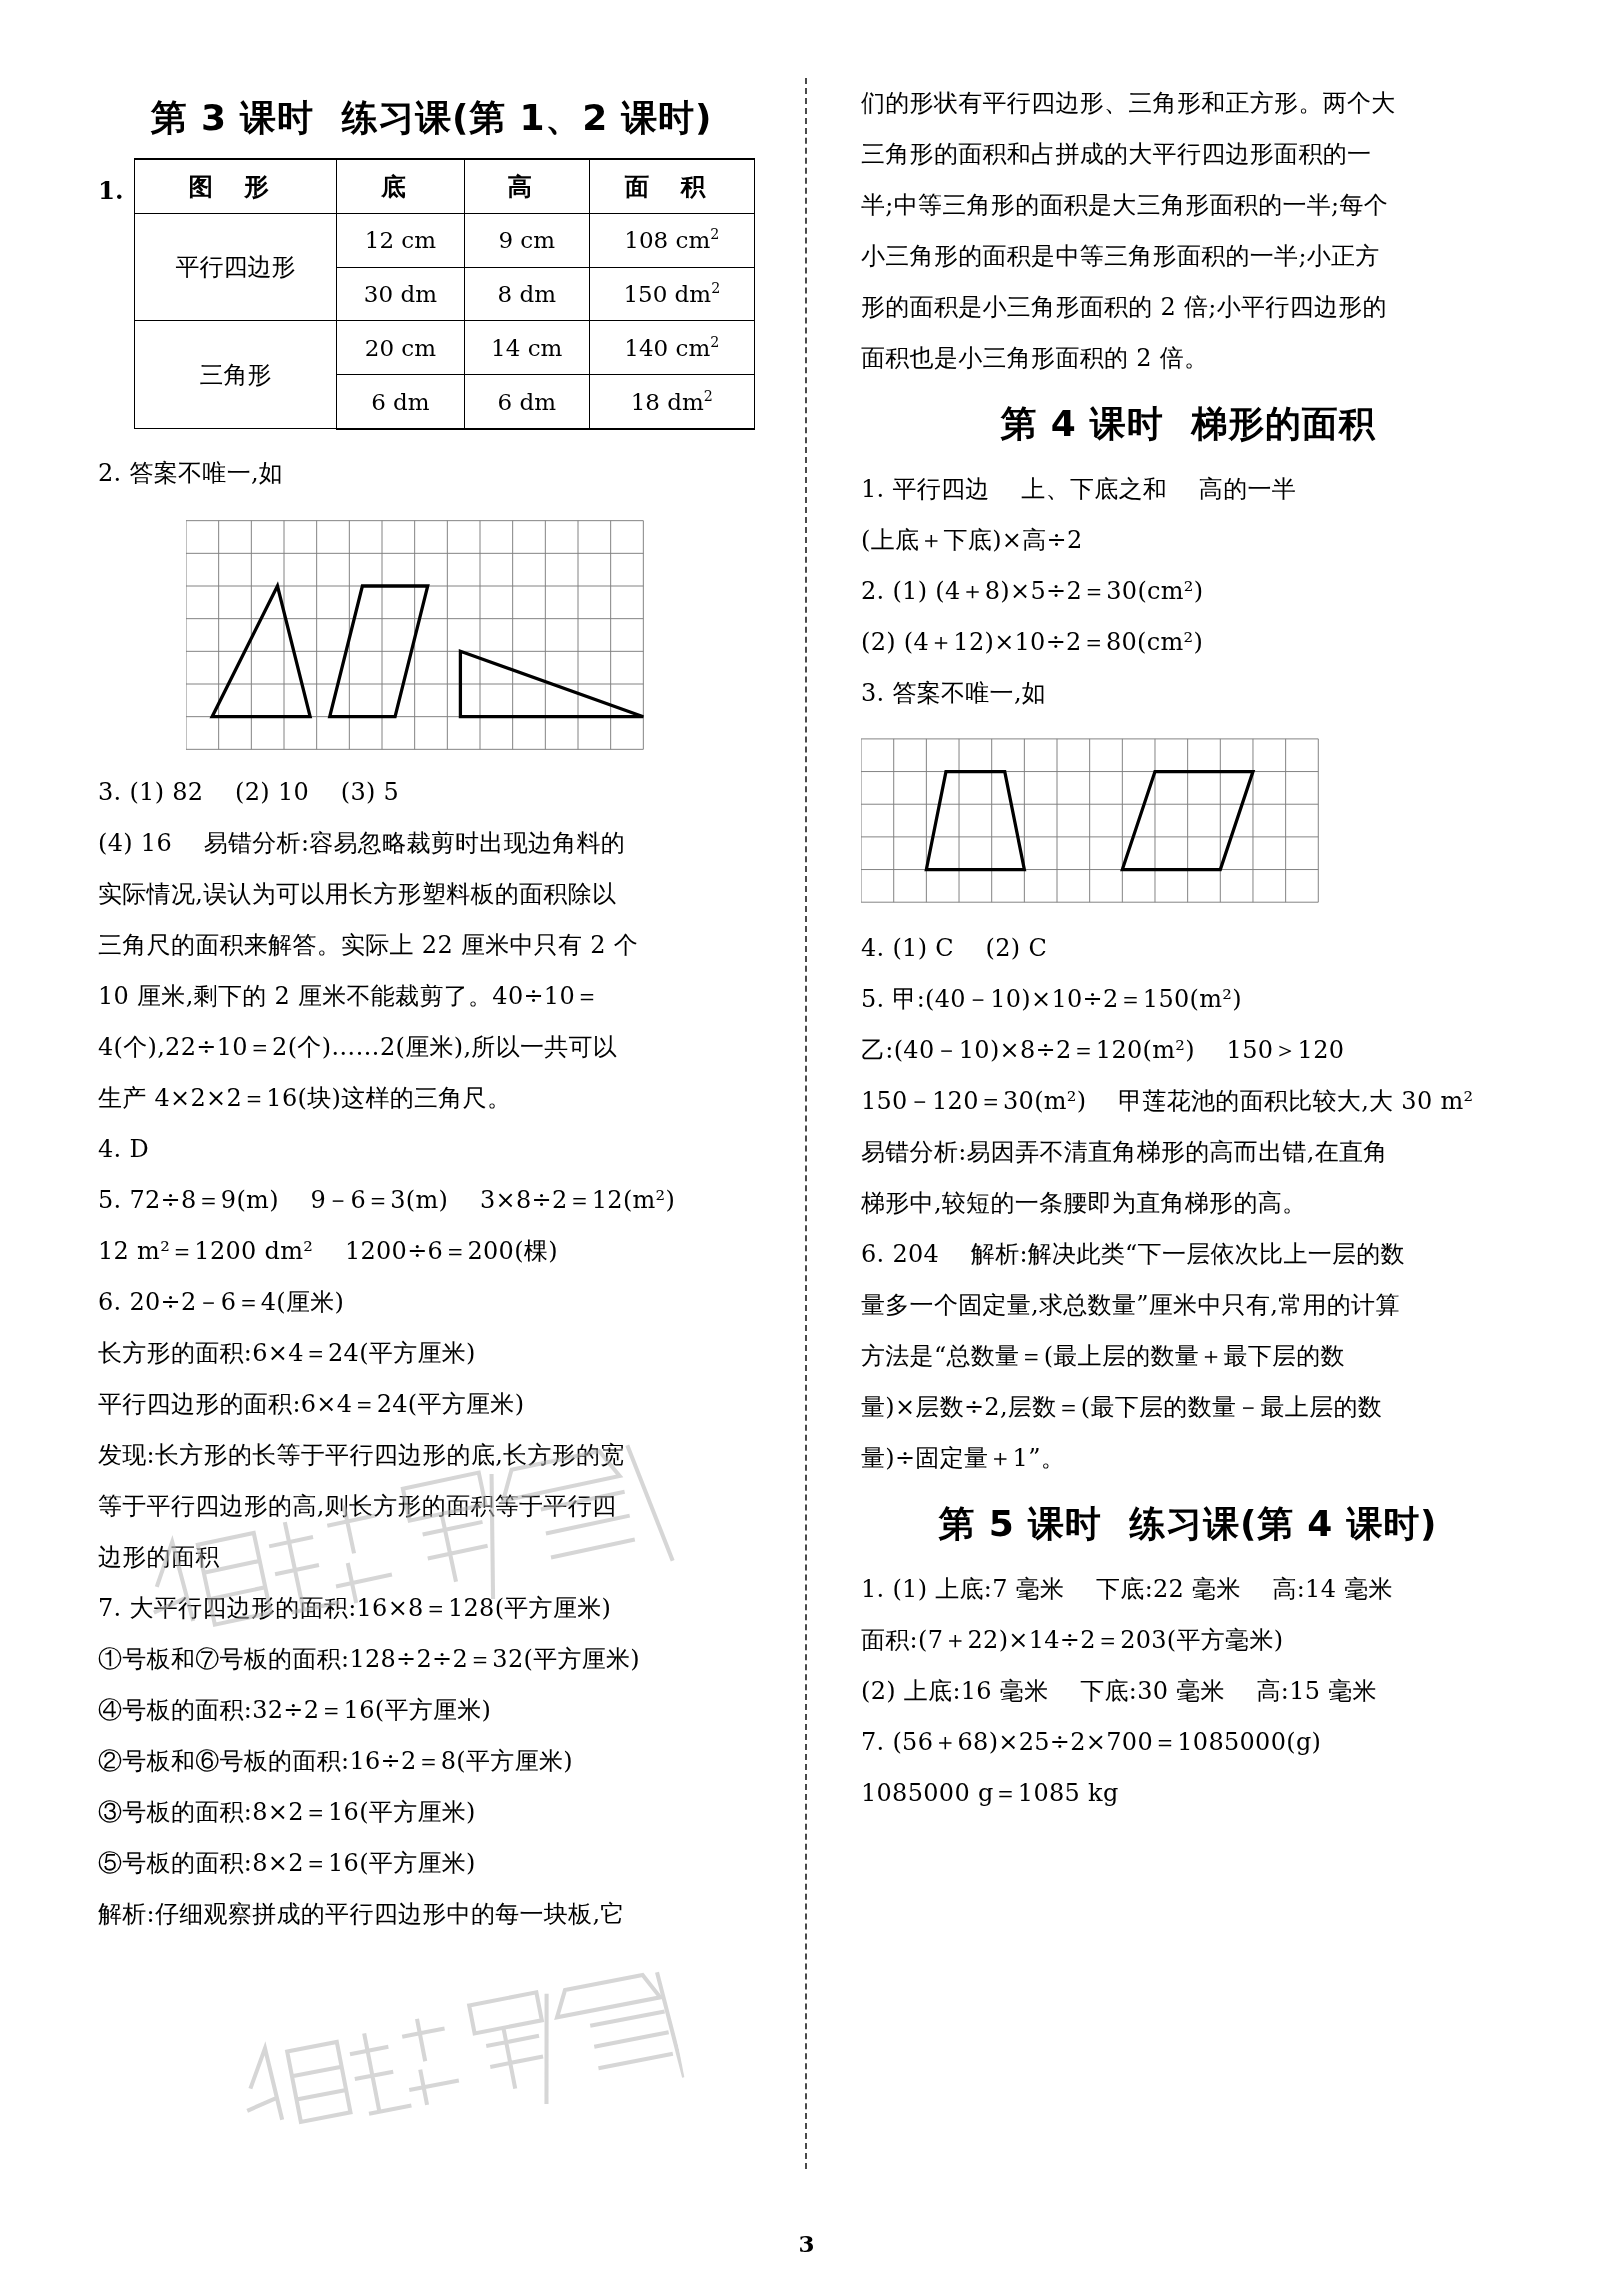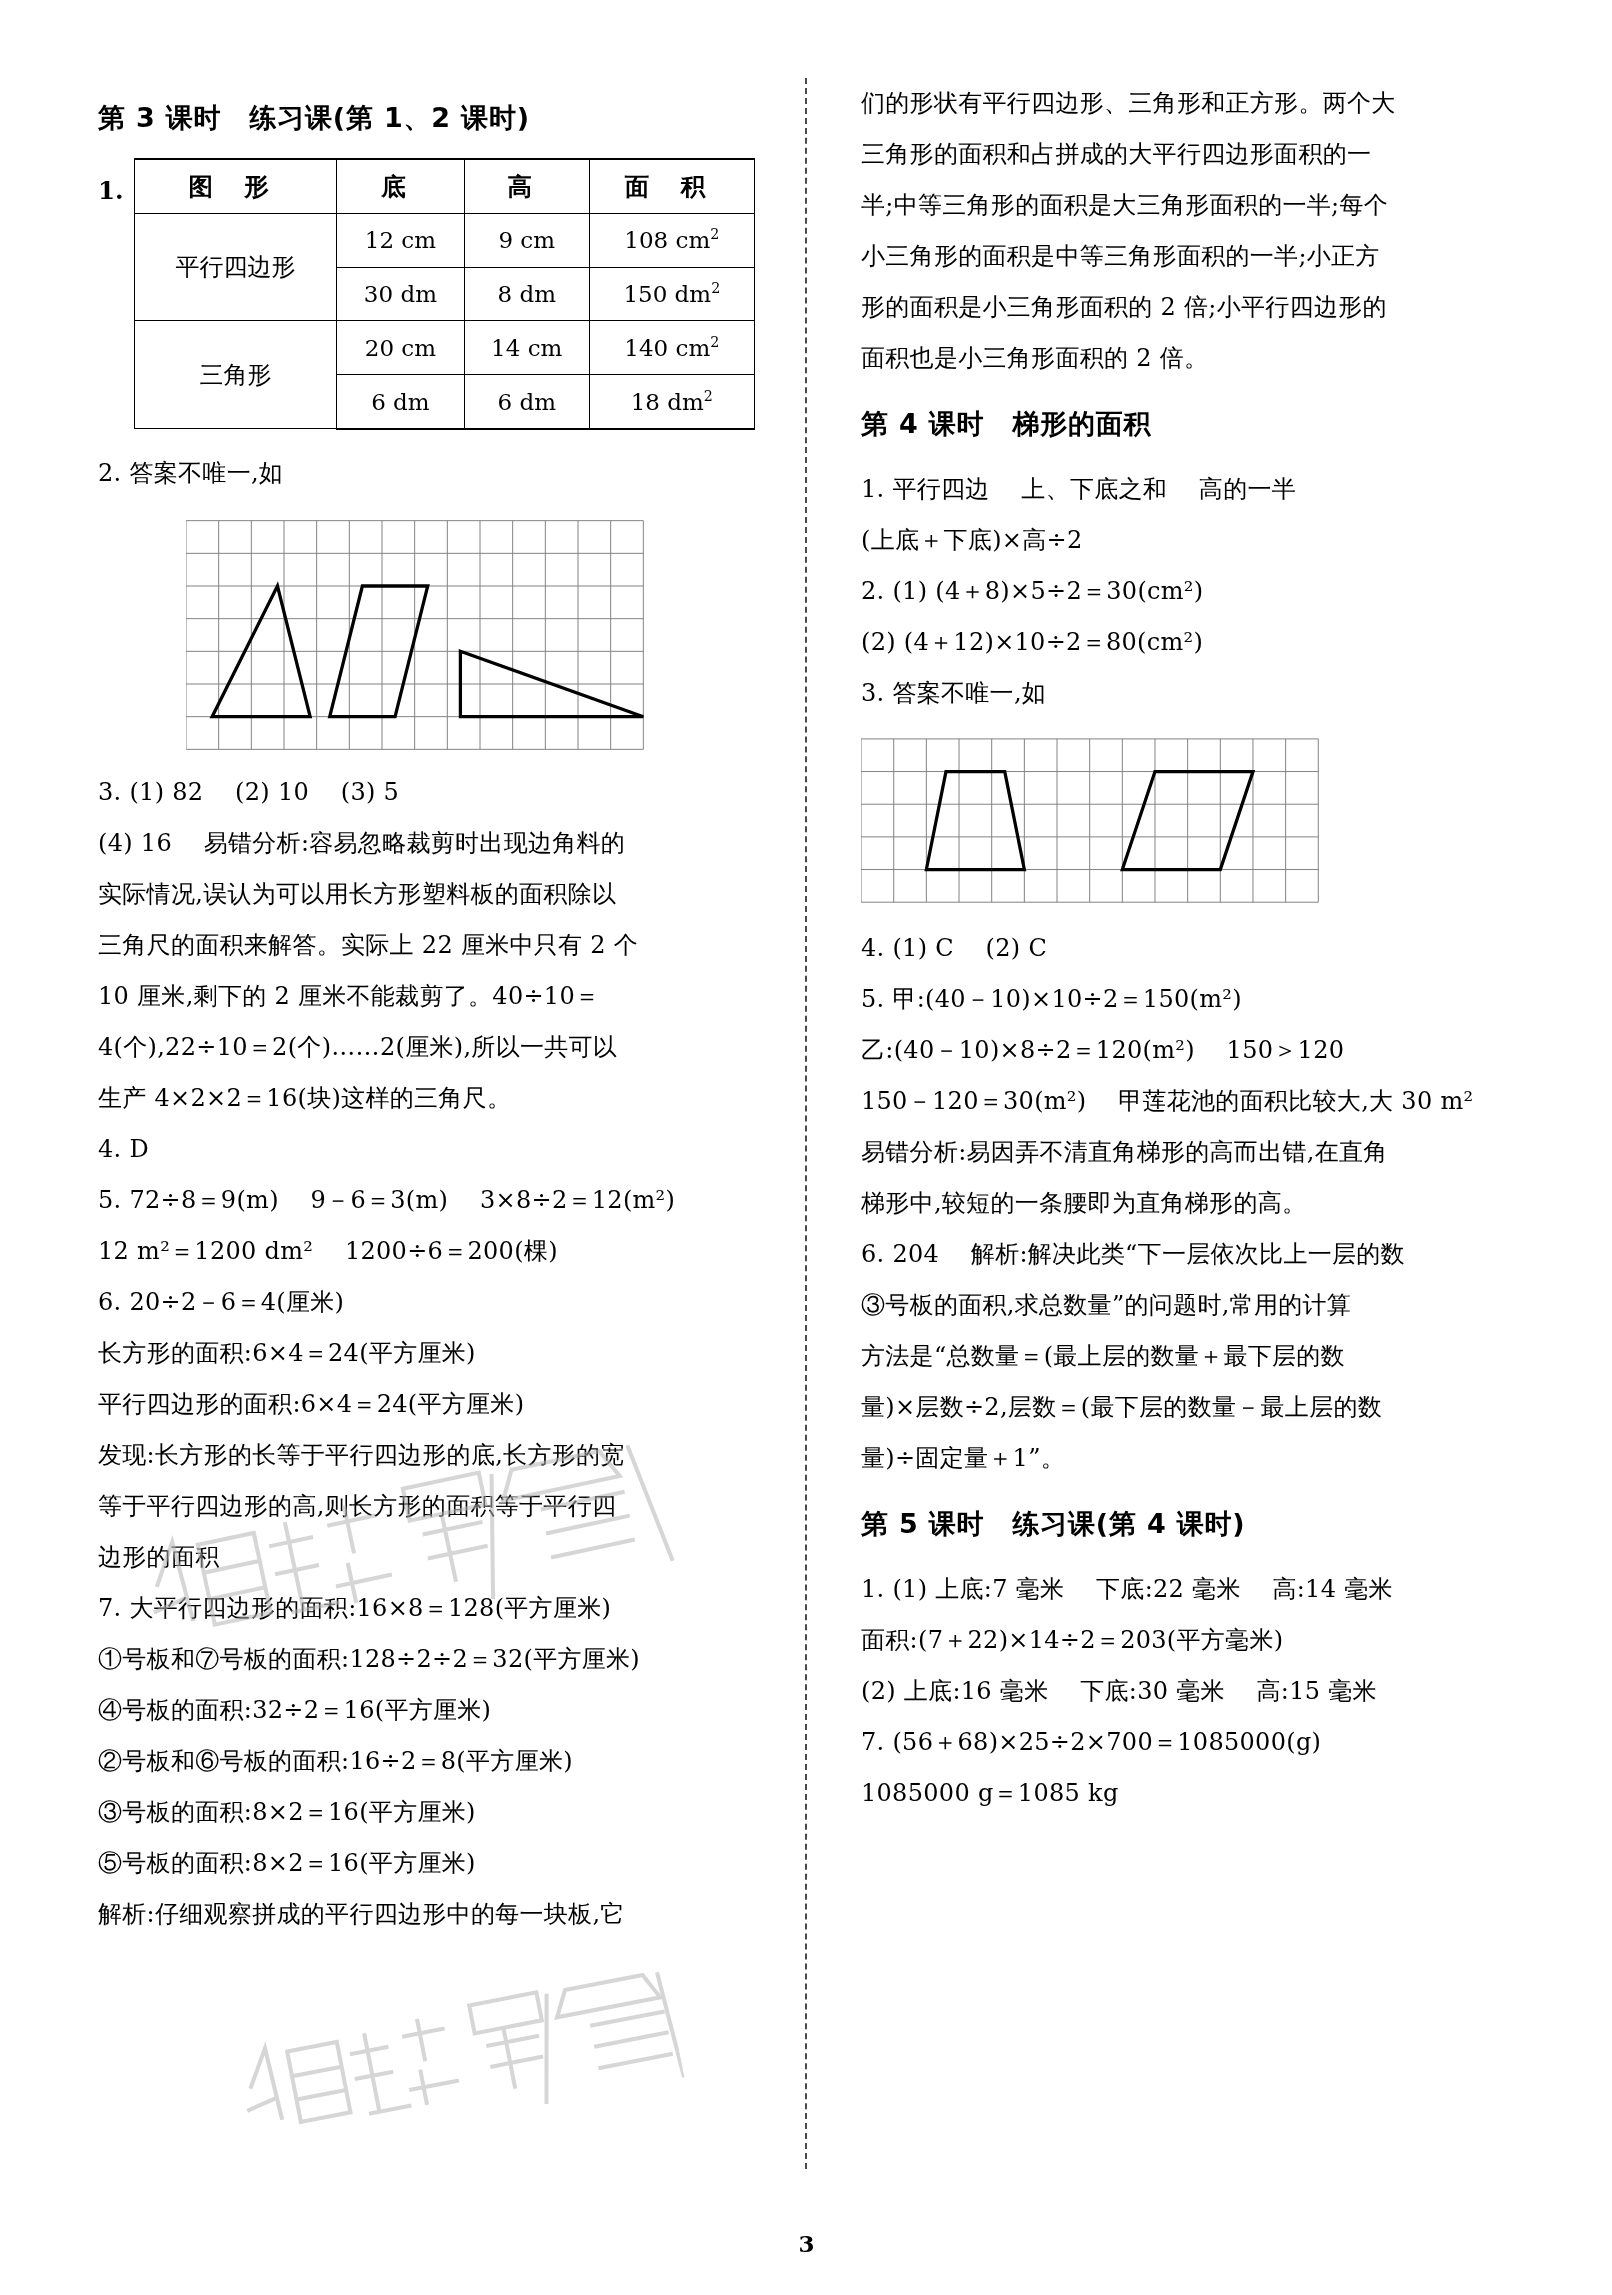--- a/index.html
+++ b/index.html
@@ -41,21 +41,22 @@
     font-family:"DejaVu Serif","Liberation Serif",serif;
     font-size:24px;
     line-height:51px;
     letter-spacing:0.3px;
     white-space:pre-wrap;
     margin:0;
   }
   .sect-title{
     font-family:"DejaVu Sans","Liberation Sans",sans-serif;
     font-weight:bold;
-    font-size:27px;
+    font-size:36px;
+    text-align:center;
     letter-spacing:0.8px;
     margin:21px 0 21px 0;
     line-height:38px;
   }
   .sect-title .gap{display:inline-block;width:28px;}
   sup{font-size:0.62em;vertical-align:super;line-height:0;}
 
   
   .tbl-wrap{
     display:flex;
@@ -250,21 +251,21 @@
       </div>
 
       <div>
         <p class="ln">4. (1) C    (2) C</p>
         <p class="ln">5. 甲:(40－10)×10÷2＝150(m²)</p>
         <p class="ln">乙:(40－10)×8÷2＝120(m²)    150＞120</p>
         <p class="ln">150－120＝30(m²)    甲莲花池的面积比较大,大 30 m²</p>
         <p class="ln">易错分析:易因弄不清直角梯形的高而出错,在直角</p>
         <p class="ln">梯形中,较短的一条腰即为直角梯形的高。</p>
         <p class="ln">6. 204    解析:解决此类“下一层依次比上一层的数</p>
-        <p class="ln">③号板的面积,求总数量”的问题时,常用的计算</p>
+        <p class="ln">量多一个固定量,求总数量”厘米中只有,常用的计算</p>
         <p class="ln">方法是“总数量＝(最上层的数量＋最下层的数</p>
         <p class="ln">量)×层数÷2,层数＝(最下层的数量－最上层的数</p>
         <p class="ln">量)÷固定量＋1”。</p>
       </div>
 
       <div class="sect-title">
         <span>第 5 课时</span><span class="gap"></span><span>练习课(第 4 课时)</span>
       </div>
 
       <div>

